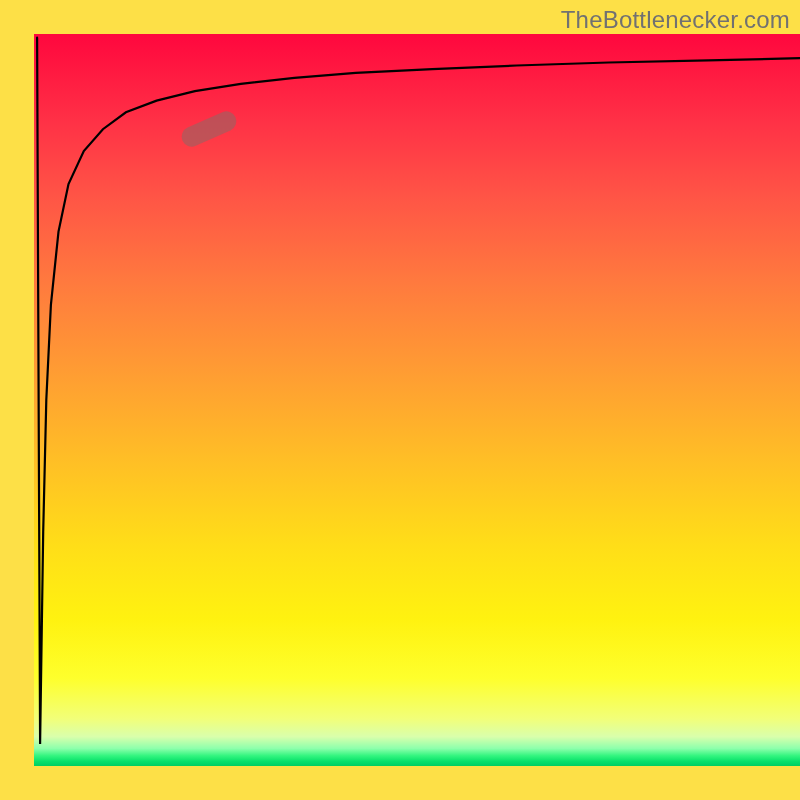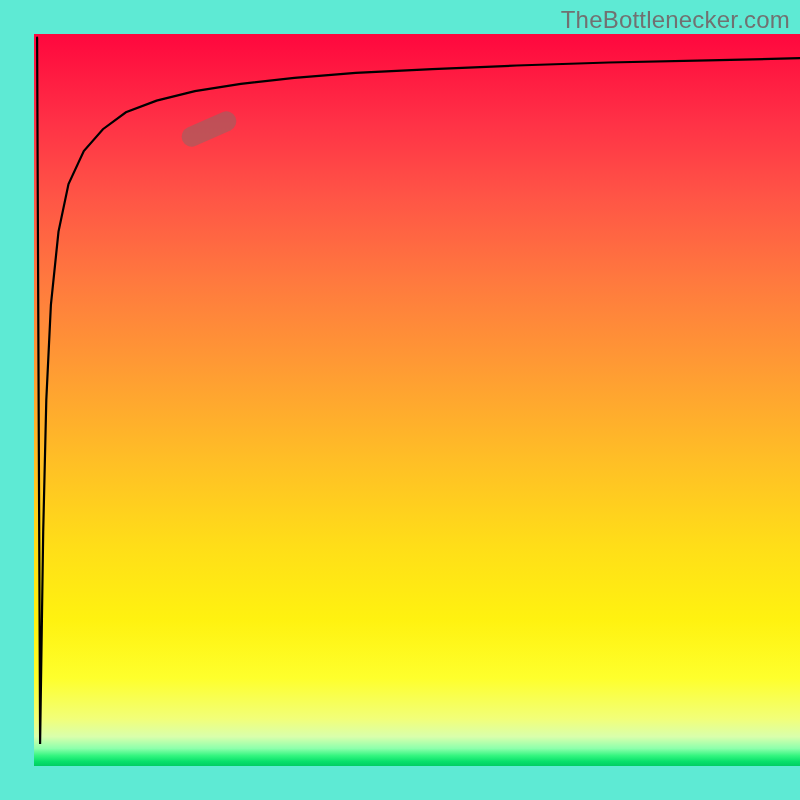--- a/index.html
+++ b/index.html
@@ -1,21 +1,21 @@
 <!DOCTYPE html>
 <html><head>
 <meta charset="utf-8">
 <style>
   * { margin: 0; padding: 0; box-sizing: border-box; }
   html, body { width: 800px; height: 800px; overflow: hidden; background: #fff; }
   .chart-wrap {
     position: relative;
     width: 800px;
     height: 800px;
-    background: #5eead4;
+    background: #fde047;
   }
   .watermark {
     position: absolute;
     top: 6px;
     right: 10px;
     font-family: Arial, Helvetica, sans-serif;
     font-size: 24px;
     color: #717171;
     letter-spacing: 0.2px;
     z-index: 5;

